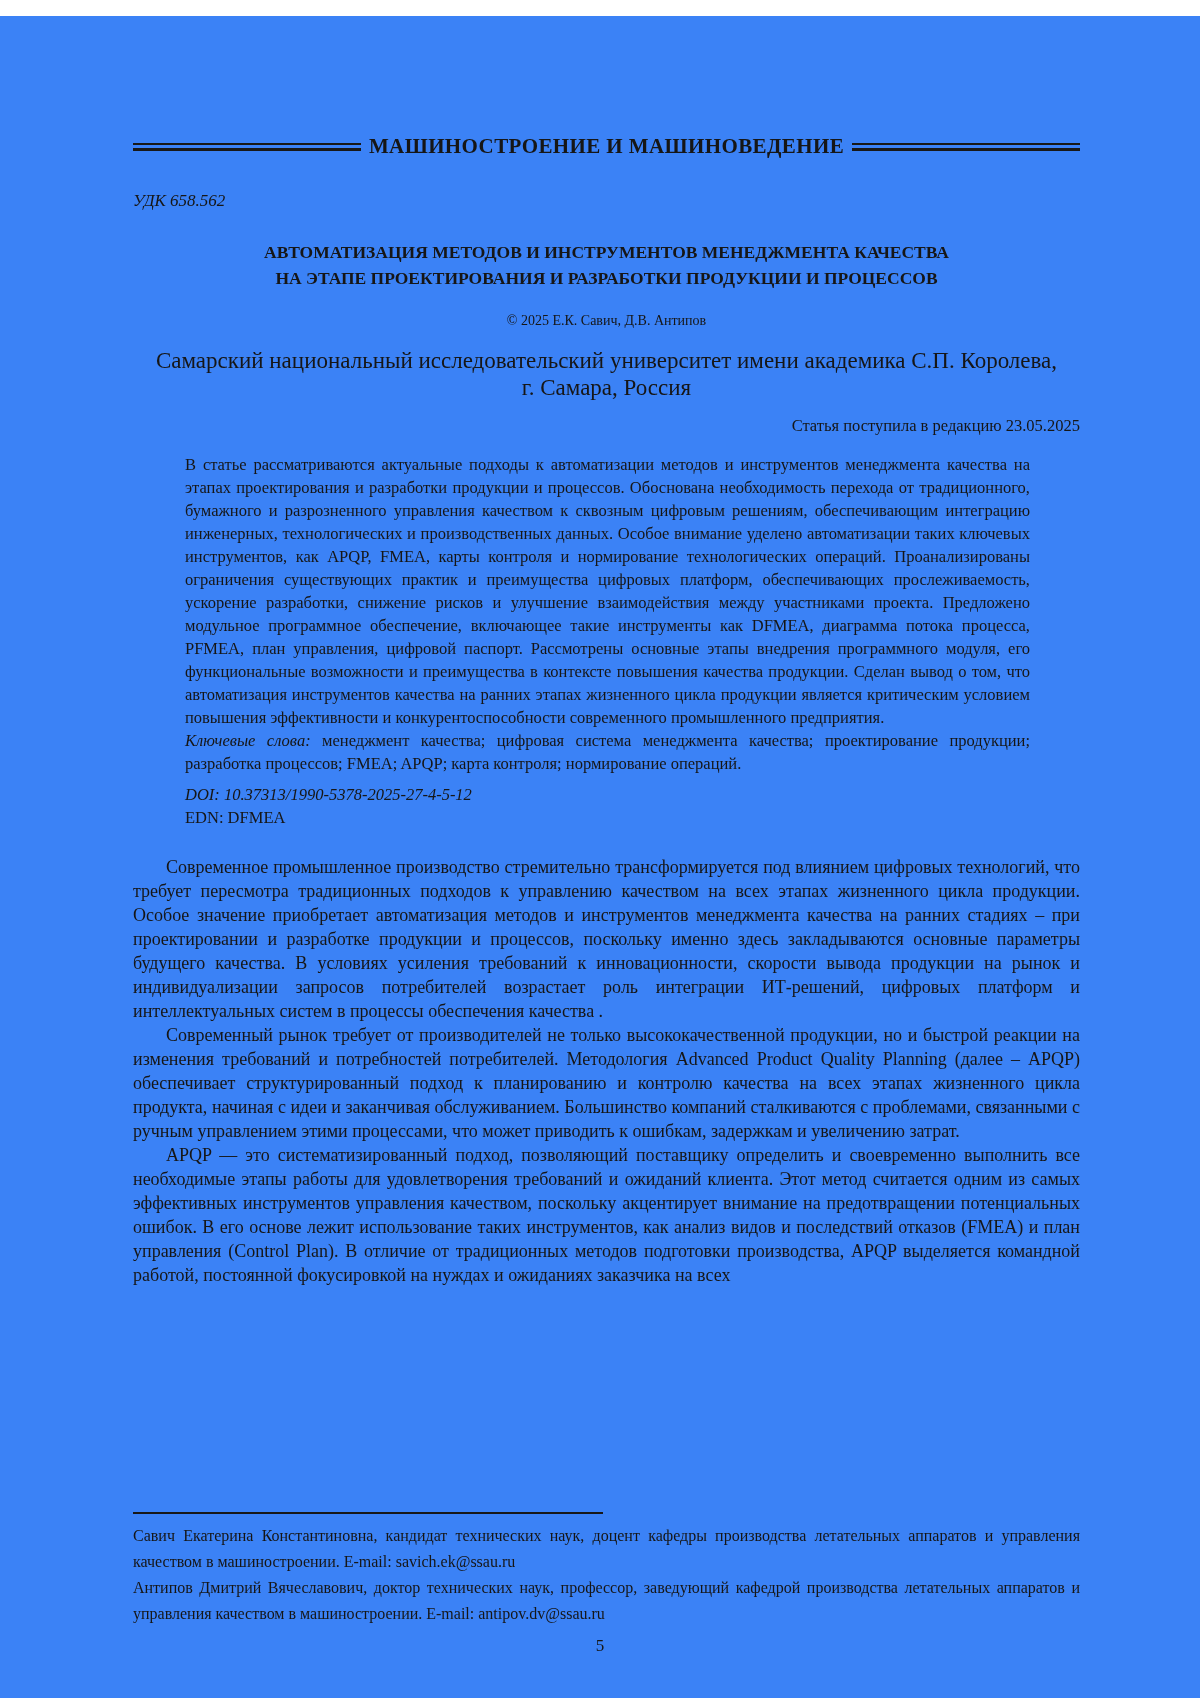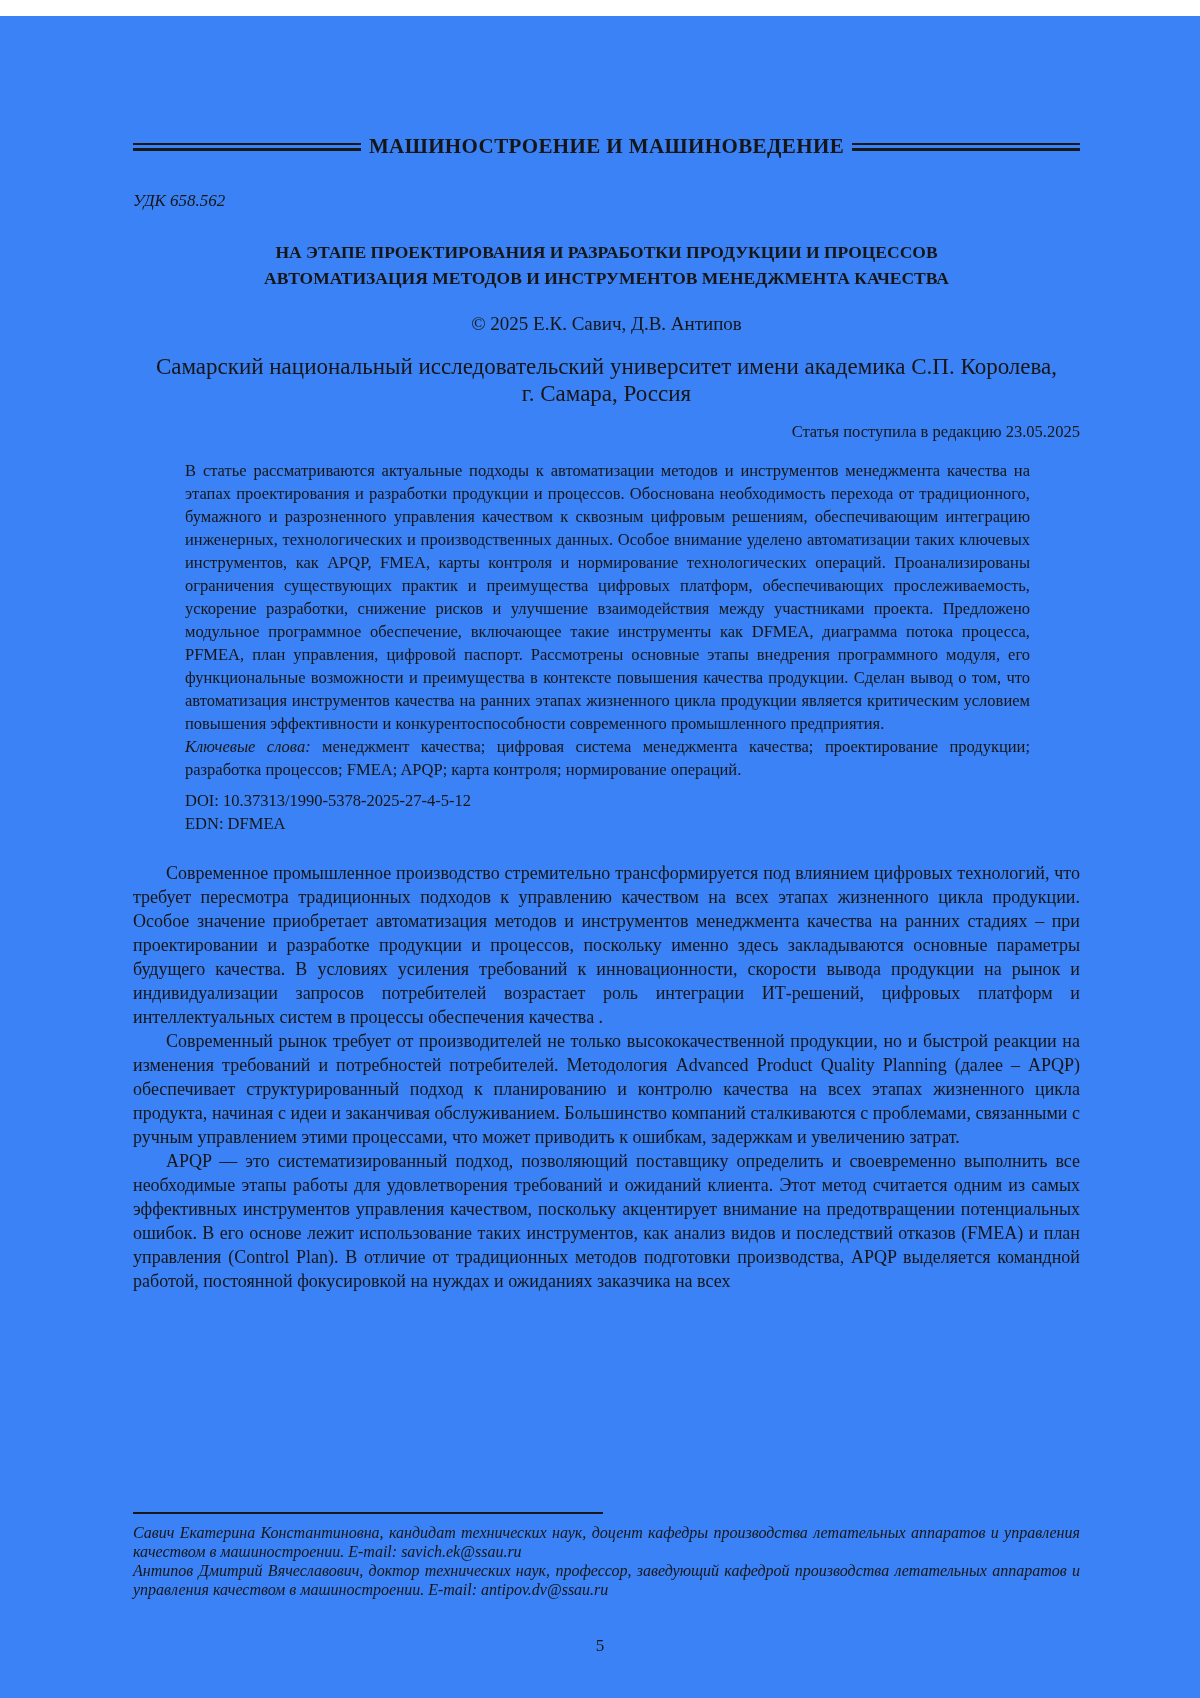--- a/index.html
+++ b/index.html
@@ -48,21 +48,21 @@
     margin: 28px 0 0 0;
     font-size: 17.5px;
     font-weight: bold;
     text-align: center;
     line-height: 26px;
   }
 
   .authors {
     margin-top: 22px;
     text-align: center;
-    font-size: 19px;
+    font-size: 14px;
   }
 
   .affiliation {
     margin-top: 18px;
     text-align: center;
     font-size: 23px;
     line-height: 27px;
   }
 
   .received {
@@ -72,21 +72,21 @@
   }
 
   .abstract-block {
     margin: 17px 50px 0 52px;
     font-size: 16.5px;
     line-height: 23px;
     text-align: justify;
   }
   .abstract-block p { margin: 0; }
   .keywords-label { font-style: italic; }
-  .doi-line { margin-top: 8px !important; }
+  .doi-line { margin-top: 8px !important; font-style: italic; }
 
   .section-heading {
     margin: 38px 0 0 0;
     text-align: center;
     font-weight: bold;
     font-size: 17.5px;
   }
 
   .body-text {
     margin-top: 26px;
@@ -102,23 +102,22 @@
     left: 133px;
     right: 120px;
   }
   .footnote-rule {
     width: 470px;
     border-top: 2px solid #181818;
     margin-bottom: 9px;
   }
   .footnote-block p {
     margin: 0;
-    font-style: italic;
     font-size: 16px;
-    line-height: 19px;
+    line-height: 26px;
     text-align: justify;
   }
 
   .page-number {
     position: absolute;
     top: 1620px;
     left: 0;
     right: 0;
     text-align: center;
     font-size: 17px;
@@ -131,22 +130,22 @@
 
   <div class="journal-header">
     <div class="hrule"></div>
     <div class="header-title">МАШИНОСТРОЕНИЕ И МАШИНОВЕДЕНИЕ</div>
     <div class="hrule"></div>
   </div>
 
   <div class="udc">УДК 658.562</div>
 
   <h1 class="title">
+    <div>АВТОМАТИЗАЦИЯ МЕТОДОВ И ИНСТРУМЕНТОВ МЕНЕДЖМЕНТА КАЧЕСТВА</div>
     <div>НА ЭТАПЕ ПРОЕКТИРОВАНИЯ И РАЗРАБОТКИ ПРОДУКЦИИ И ПРОЦЕССОВ</div>
-    <div>АВТОМАТИЗАЦИЯ МЕТОДОВ И ИНСТРУМЕНТОВ МЕНЕДЖМЕНТА КАЧЕСТВА</div>
   </h1>
 
   <div class="authors">© 2025 Е.К. Савич, Д.В. Антипов</div>
 
   <div class="affiliation">
     <div>Самарский национальный исследовательский университет имени академика С.П. Королева,</div>
     <div>г. Самара, Россия</div>
   </div>
 
   <div class="received">Статья поступила в редакцию 23.05.2025</div>

